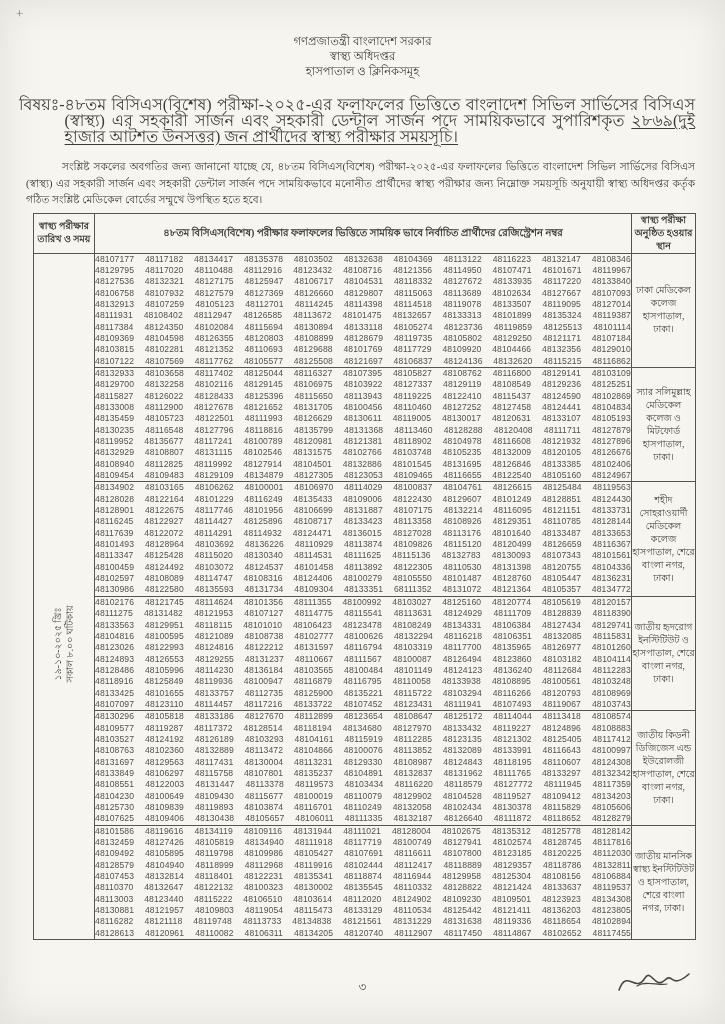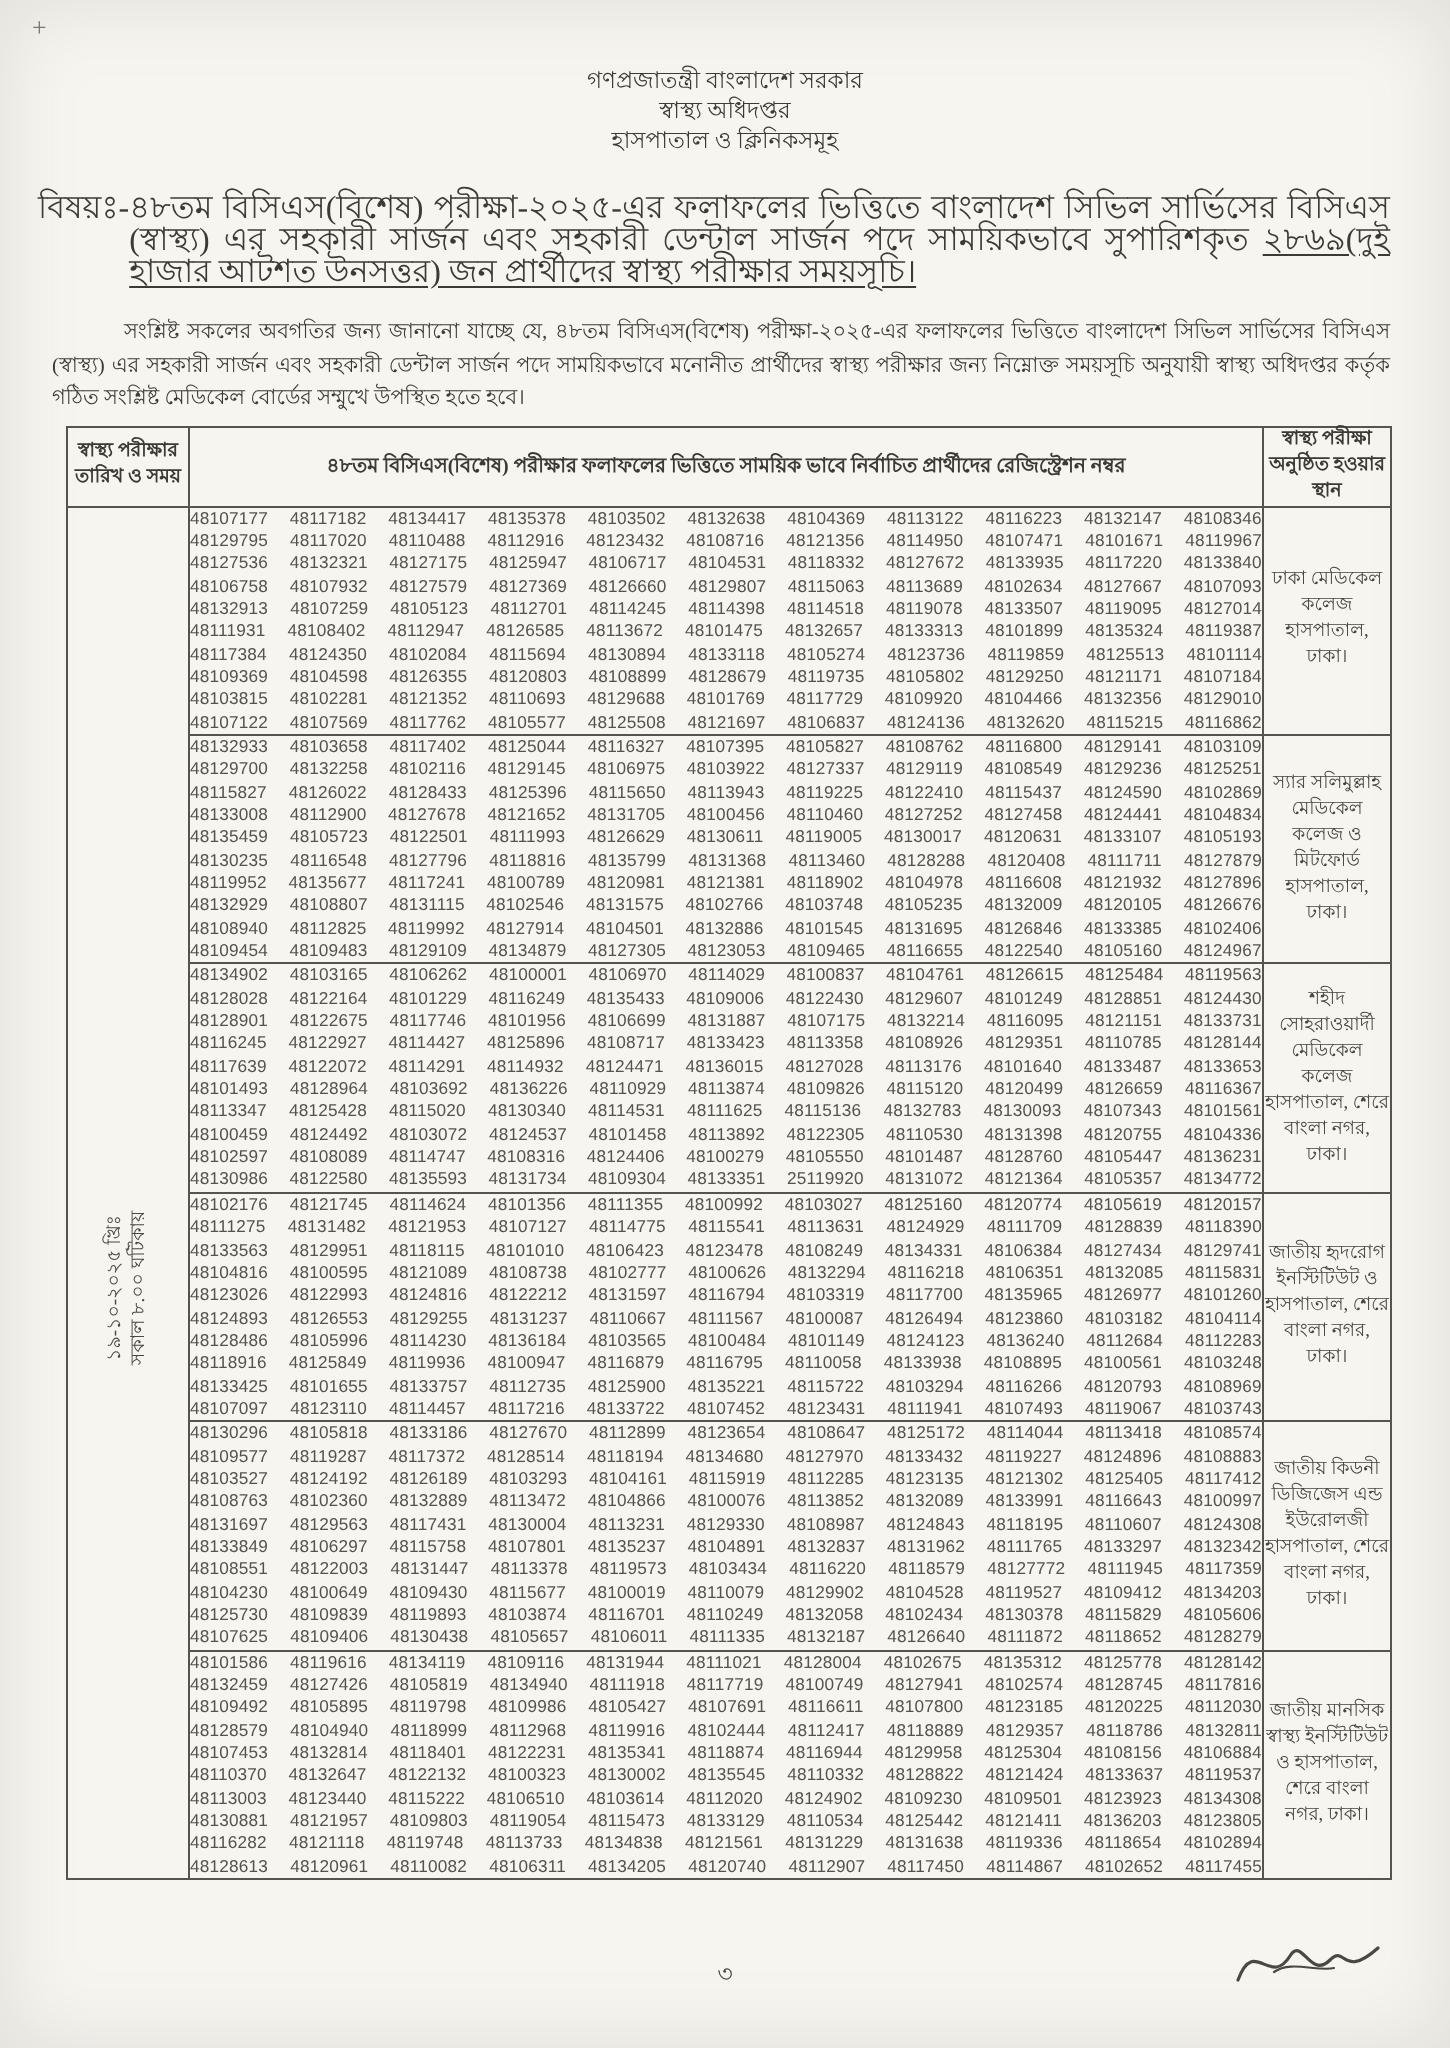--- a/index.html
+++ b/index.html
@@ -482,21 +482,21 @@
               <span>48105447</span>
               <span>48136231</span>
             </div>
             <div class="numrow">
               <span>48130986</span>
               <span>48122580</span>
               <span>48135593</span>
               <span>48131734</span>
               <span>48109304</span>
               <span>48133351</span>
-              <span>25119920</span>
+              <span>68111352</span>
               <span>48131072</span>
               <span>48121364</span>
               <span>48105357</span>
               <span>48134772</span>
             </div>
           </td>
           <td class="hosp">শহীদ সোহরাওয়ার্দী মেডিকেল কলেজ হাসপাতাল, শেরে বাংলা নগর, ঢাকা।</td>
         </tr>
         <tr>
           <td class="nums">

